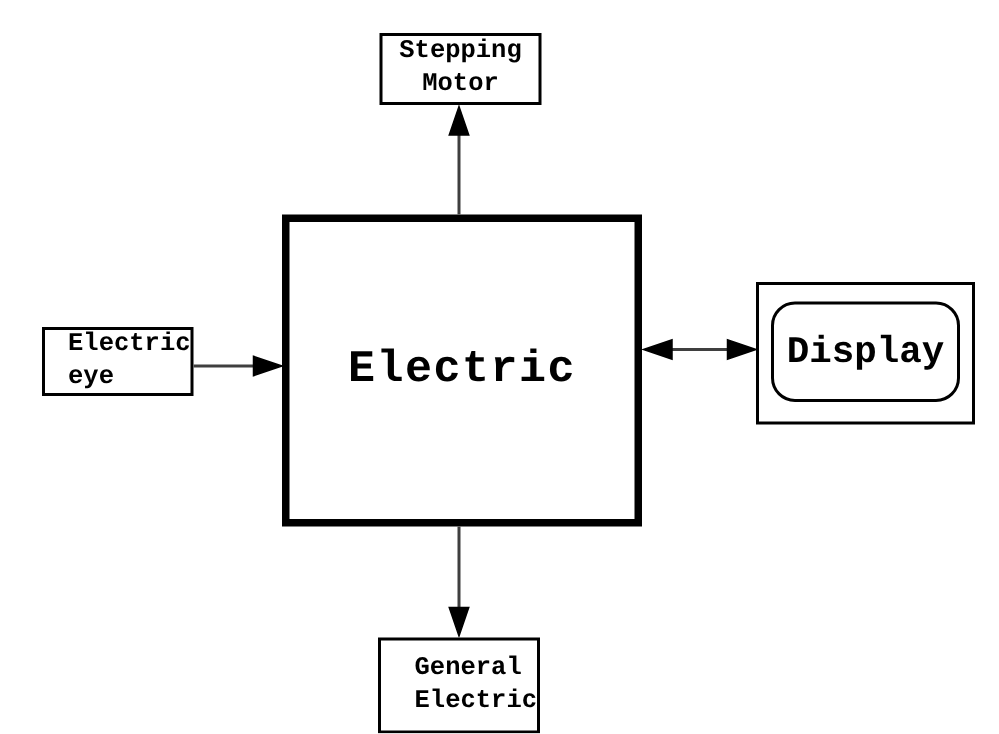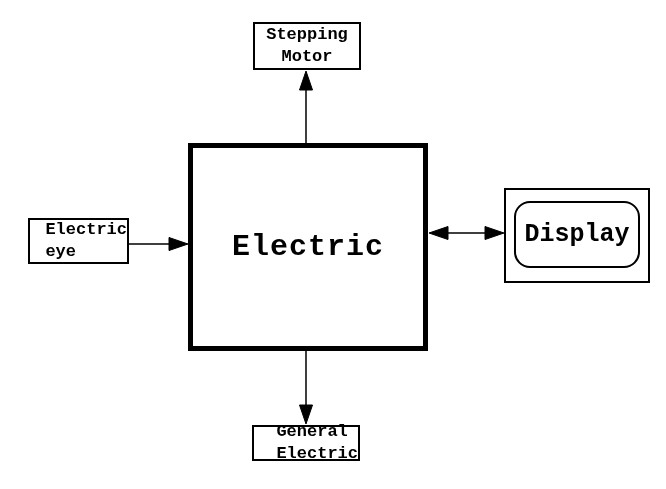--- a/index.html
+++ b/index.html
@@ -78,21 +78,21 @@
     border: 2px solid #000000;
     border-radius: 16px;
     background: #ffffff;
     color: #000000;
     display: flex;
     align-items: center;
     justify-content: center;
     font-size: 25px;
   }
   #general-electric {
-    left: 252px; top: 425px; width: 108px; height: 36px;
+    left: 252px; top: 425px; width: 108px; height: 64px;
     padding-left: 8px;
   }
 </style>
 </head>
 <body>
 
 <div class="canvas">
 
   <svg class="arrows" width="666" height="489" viewBox="0 0 666 489" xmlns="http://www.w3.org/2000/svg">
     <g>

